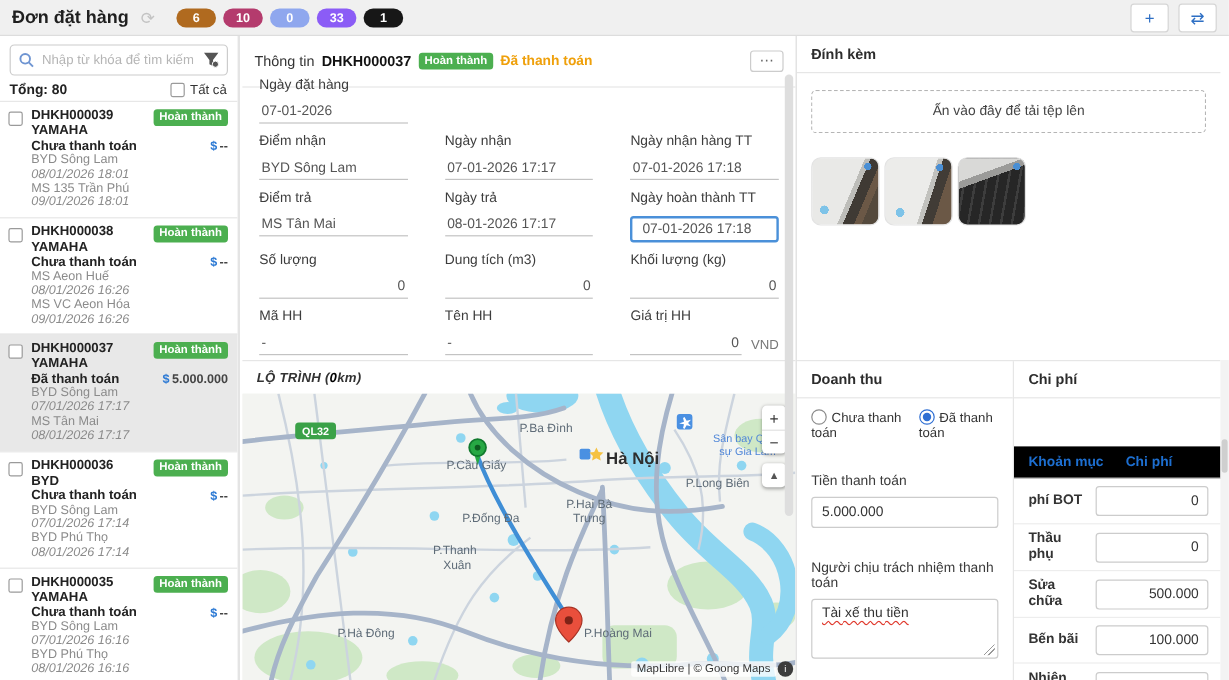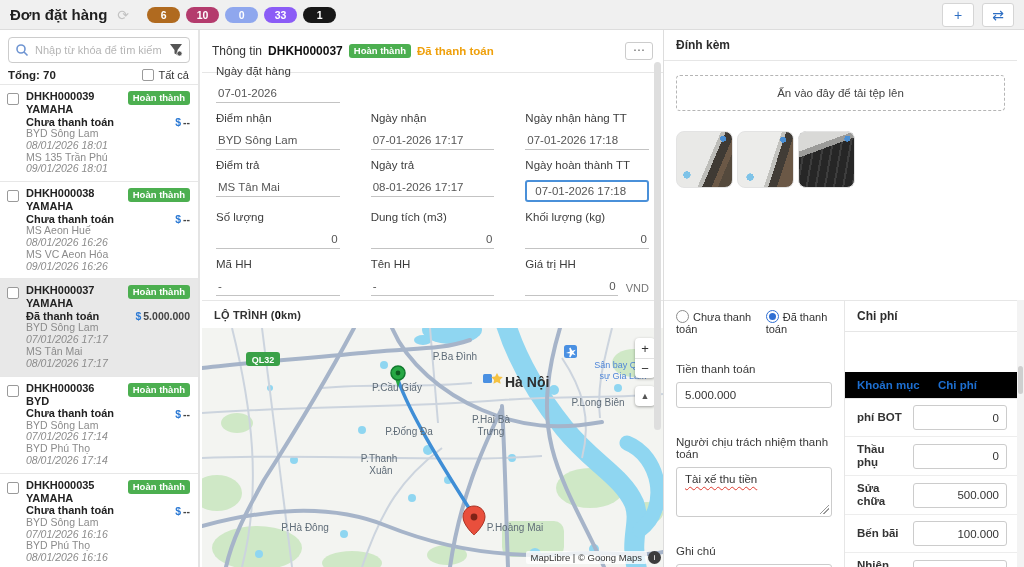--- a/index.html
+++ b/index.html
@@ -61,21 +61,21 @@
   .uline { border-bottom:1px solid #c3c3c3; padding:1px 2px 3px 2px; font-size:11.5px; color:#555;
     min-height:17px;}
   .uline.num { text-align:right; }
   .boxed { border:2px solid #4a90d9; border-radius:3px; padding:3px 8px; font-size:11.5px; color:#555;}
   .withunit { display:flex; align-items:flex-end; gap:8px;}
   .withunit .uline { flex:1; }
   .unit { font-size:11px; color:#777; padding-bottom:2px;}
 
   #route-header { position:absolute; left:0; top:270px; right:0; height:28px; border-top:1px solid #e6e6e6;
     display:flex; align-items:center; padding:0 12px; font-size:11px; font-weight:bold; color:#333;
-    letter-spacing:.2px;}
+    letter-spacing:.2px;font-style:italic;}
   #route-header .dist { font-weight:800; color:#000;}
 
   #map { position:absolute; left:0; top:298px; right:0; bottom:0; overflow:hidden; background:#f3f4f1;}
   #map svg { display:block; }
   .zoombox { position:absolute; top:10px; right:8px; width:20px; background:#fff; border-radius:4px;
     box-shadow:0 1px 3px rgba(0,0,0,.35); overflow:hidden;}
   .zbtn { width:20px; height:20px; display:flex; align-items:center; justify-content:center;
     font-size:13px; color:#333; cursor:pointer;}
   .zbtn + .zbtn { border-top:1px solid #e2e2e2; }
   .compassbox { position:absolute; top:58px; right:8px; width:20px; height:20px; background:#fff;
@@ -179,21 +179,21 @@
       <circle cx="6" cy="6" r="4" fill="none" stroke="#6f95d2" stroke-width="1.6"></circle>
       <line x1="9" y1="9" x2="12.5" y2="12.5" stroke="#6f95d2" stroke-width="1.6"></line>
     </svg>
     <input placeholder="Nhập từ khóa để tìm kiếm..." style="">
     <svg class="f-icon" width="14" height="14" viewBox="0 0 14 14">
       <path d="M1,1 L13,1 L8.5,7 L8.5,12 L5.5,10.5 L5.5,7 Z" fill="#555"></path>
       <circle cx="10.5" cy="10.5" r="2.6" fill="#555" stroke="#fff" stroke-width="0.8"></circle>
     </svg>
   </div>
   <div class="totalrow">
-    <span class="tt">Tổng: 70</span>
+    <span class="tt">Tổng: 80</span>
     <span class="allwrap">
       <span class="cbx"></span>
       <span>Tất cả</span>
     </span>
   </div>
 
   <div class="order">
     <span class="cbx cb"></span>
     <div class="o-code">DHKH000039</div>
     <span class="badge-done">Hoàn thành</span>
@@ -469,20 +469,21 @@
   <div class="sec-title">Đính kèm</div>
   <div class="upload">Ấn vào đây để tải tệp lên</div>
   <div class="thumbs">
     <div class="thumb ph-monitor"></div>
     <div class="thumb ph-monitor2"></div>
     <div class="thumb ph-keyboard"></div>
   </div>
 
   <div id="right-bottom">
     <div id="revenue">
+      <div class="sec-title">Doanh thu</div>
       <div class="rev-body">
         <div class="radios">
           <span><span class="radio"></span><span>Chưa thanh toán</span></span>
           <span><span class="radio on"></span><span>Đã thanh toán</span></span>
         </div>
         <div class="rl">Tiền thanh toán</div>
         <input class="box-input" value="5.000.000" style="">
         <div class="rl">Người chịu trách nhiệm thanh toán</div>
         <div class="fake-ta h48">
           <span class="misspell">Tài xế thu tiền</span>

